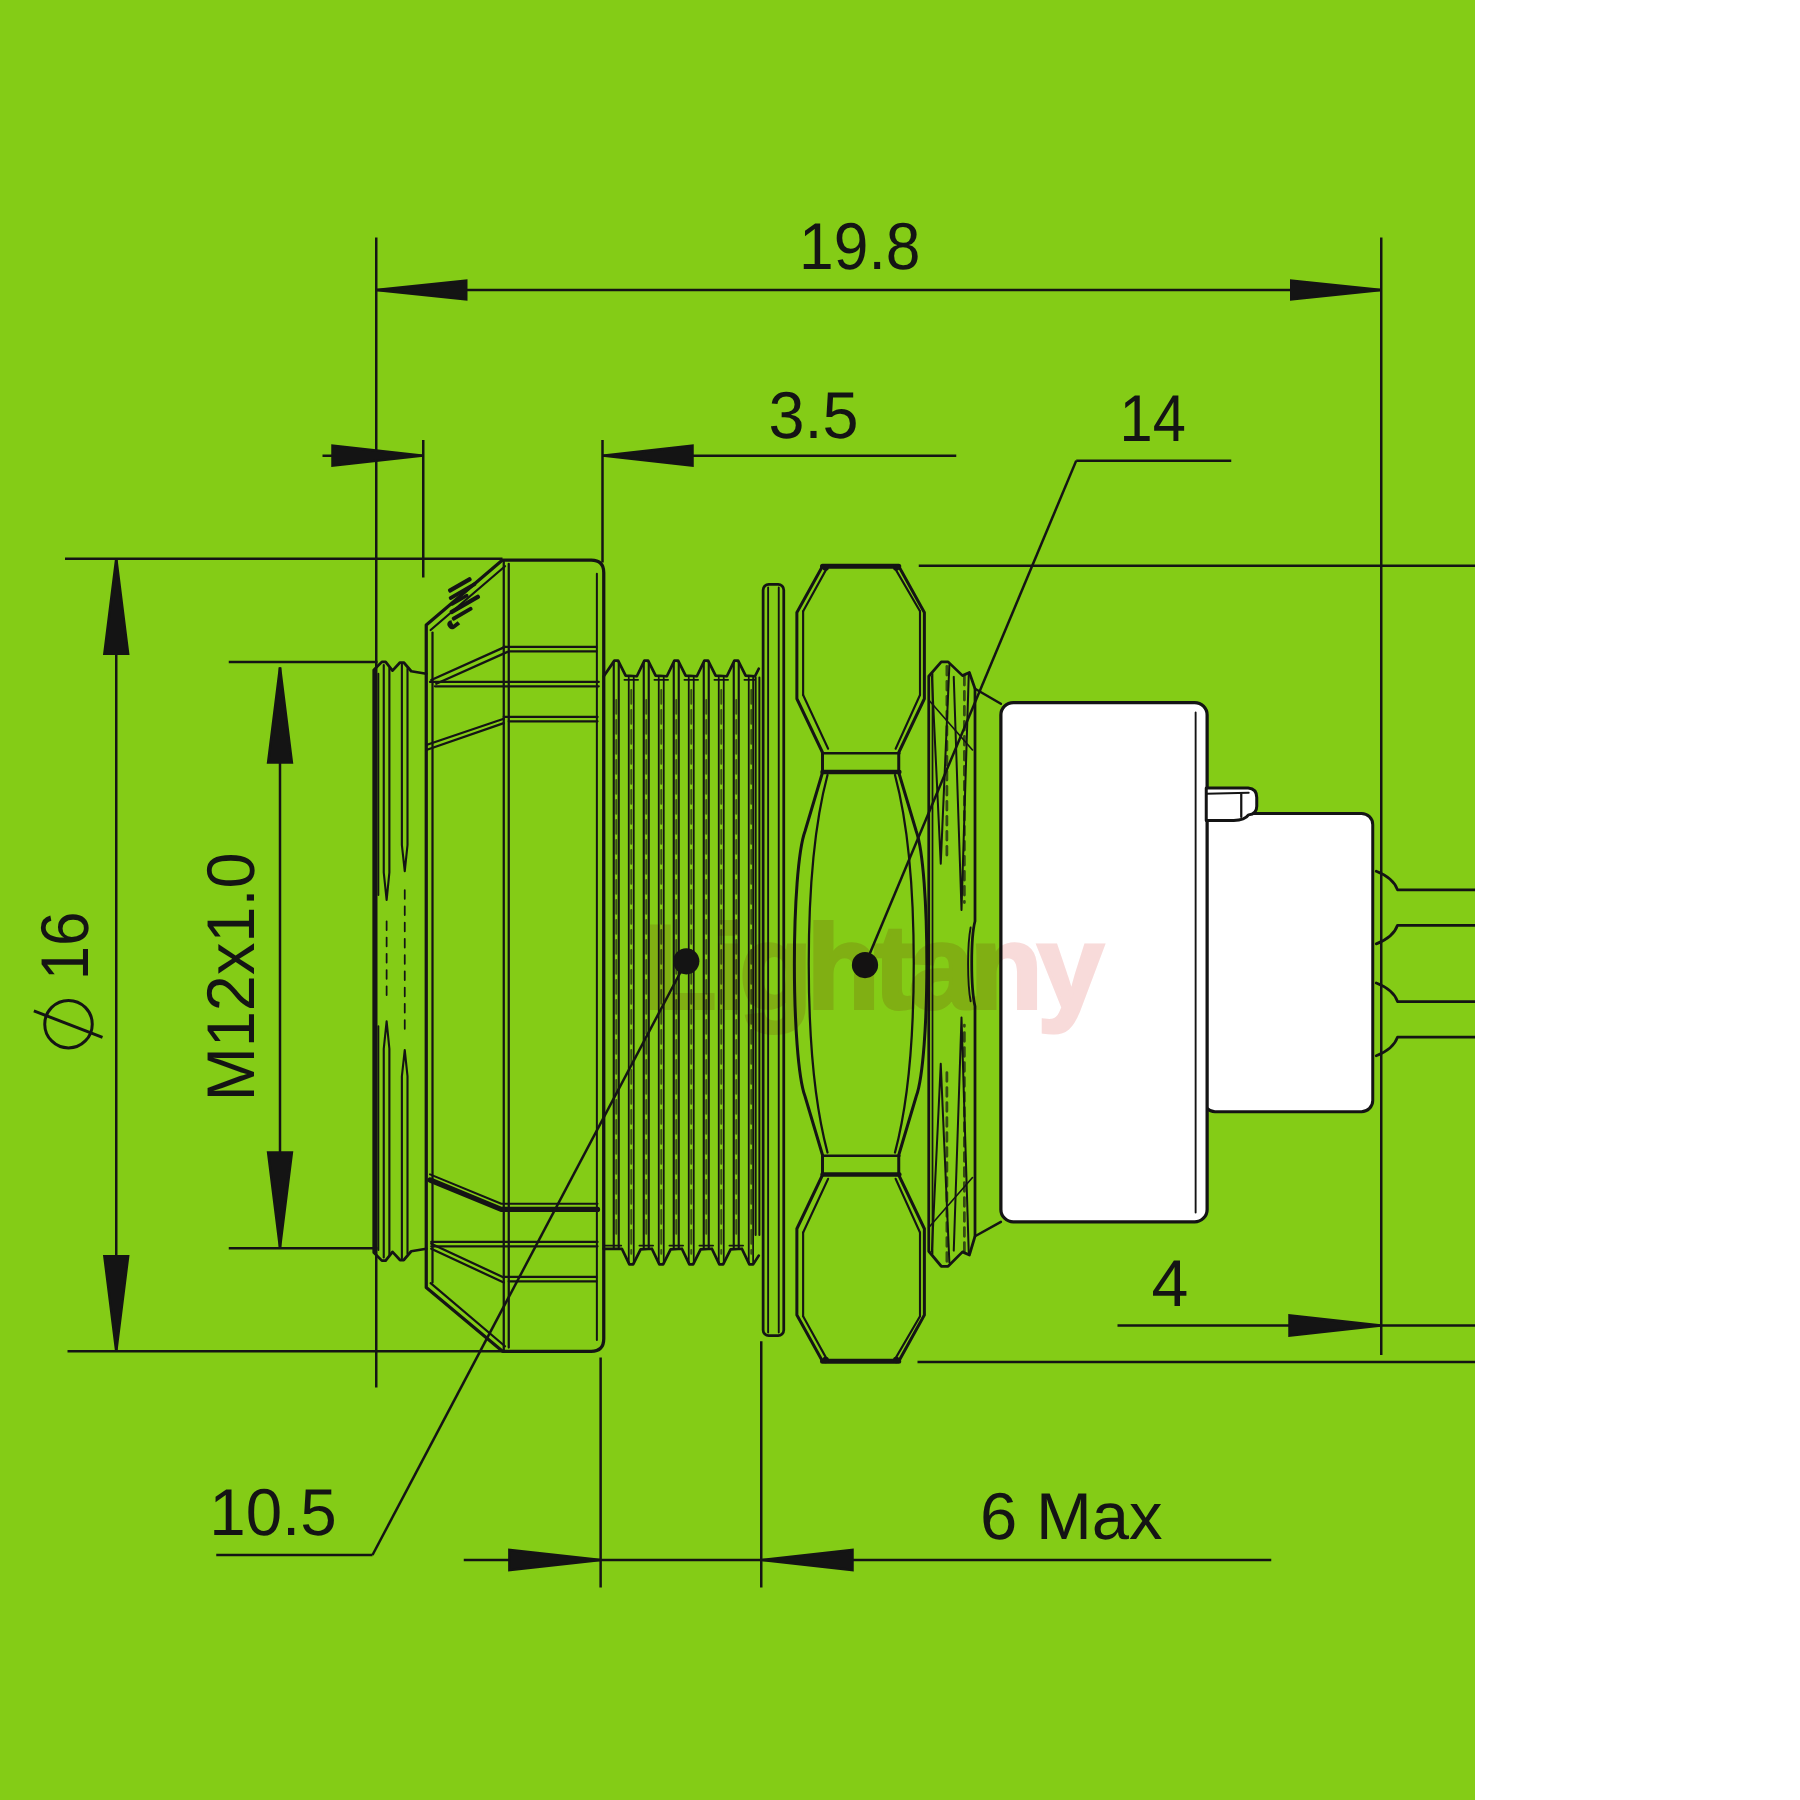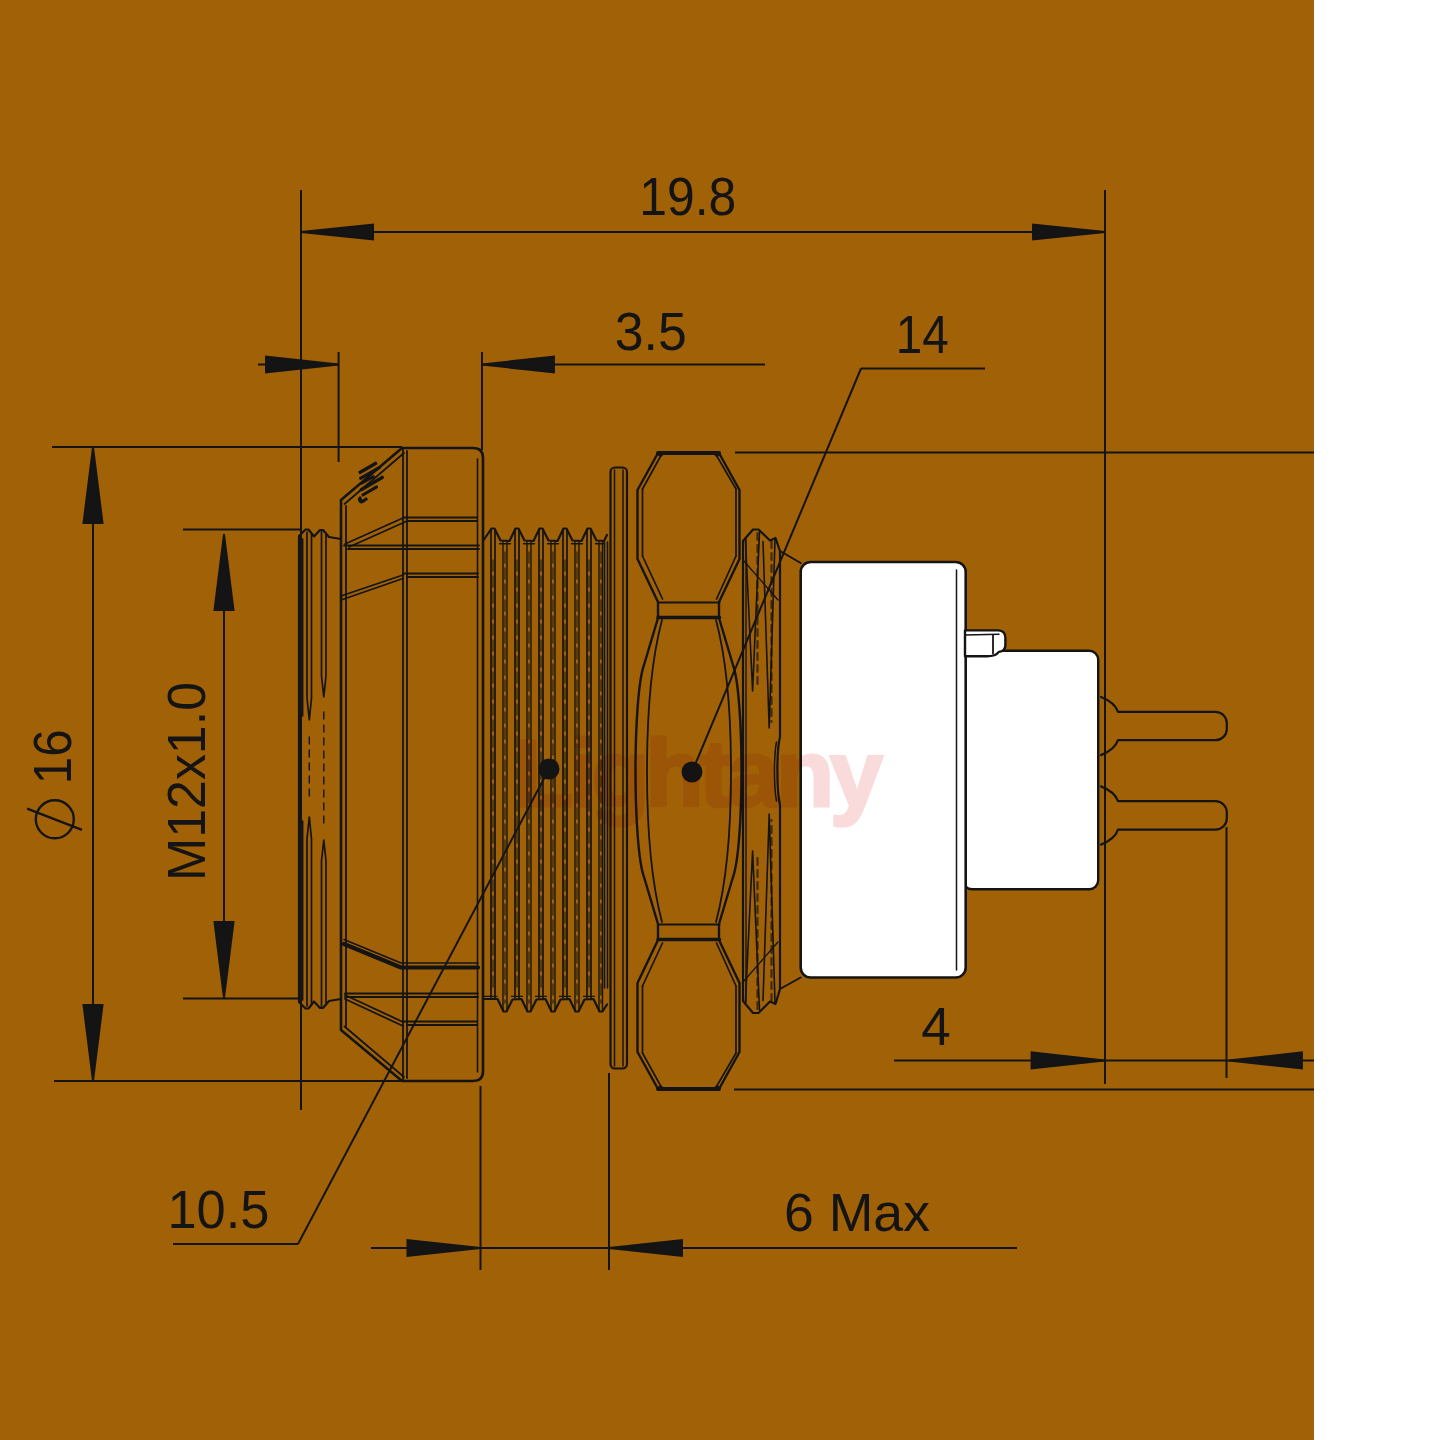--- a/index.html
+++ b/index.html
@@ -1,16 +1,16 @@
 <!DOCTYPE html>
 <html><head>
 <meta charset="utf-8">
 <style>
   html,body{margin:0;padding:0;background:#ffffff;}
-  #page{position:relative;width:1314px;height:1440px;background:#a16207;overflow:hidden;}
+  #page{position:relative;width:1180px;height:1440px;background:#84cc16;overflow:hidden;}
   svg{position:absolute;top:0;left:0;}
   text{font-family:"Liberation Sans", sans-serif;}
   #dimtext text{fill:#141414;}
   #wmtext{fill:#f8dbda;}
 </style>
 </head>
 <body>
 <div id="page">
 <svg width="1440" height="1440" viewBox="0 0 1440 1440">
   <g id="drawing" stroke="#141414" stroke-width="2.2" fill="none" stroke-linecap="round" stroke-linejoin="round">

